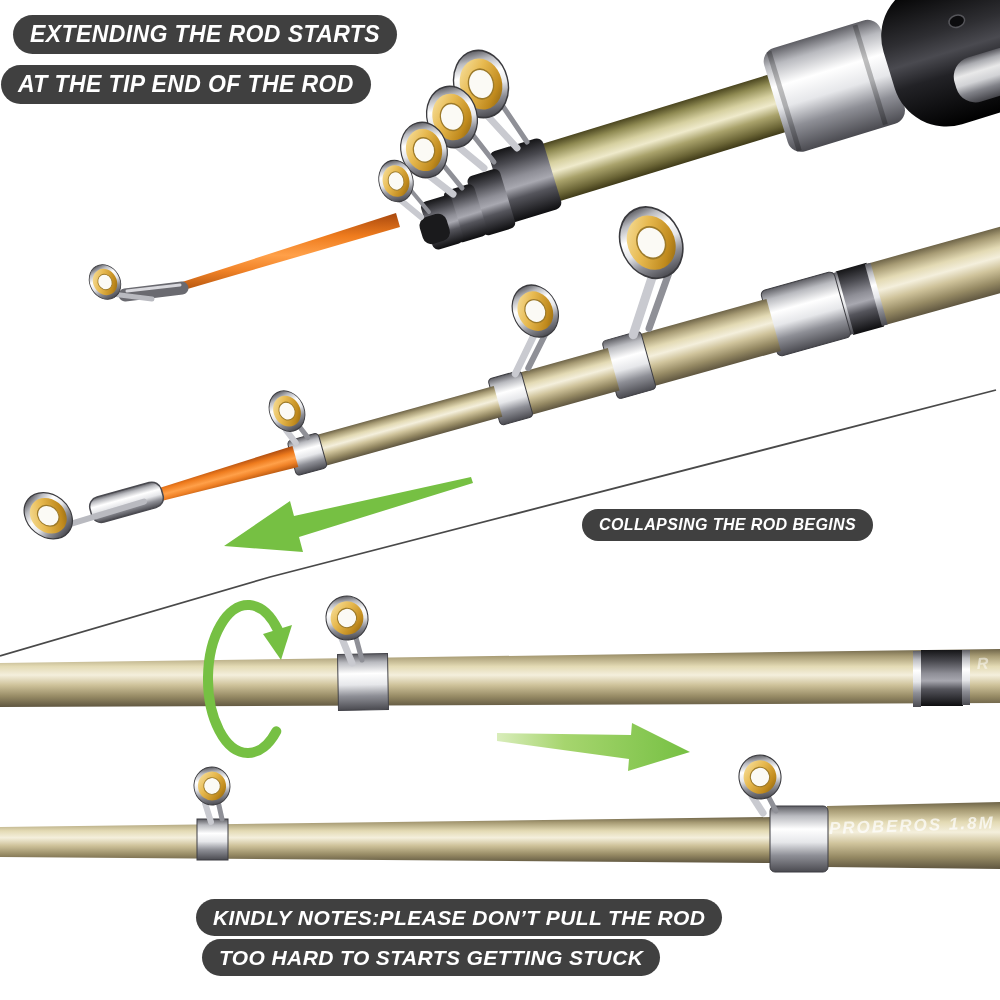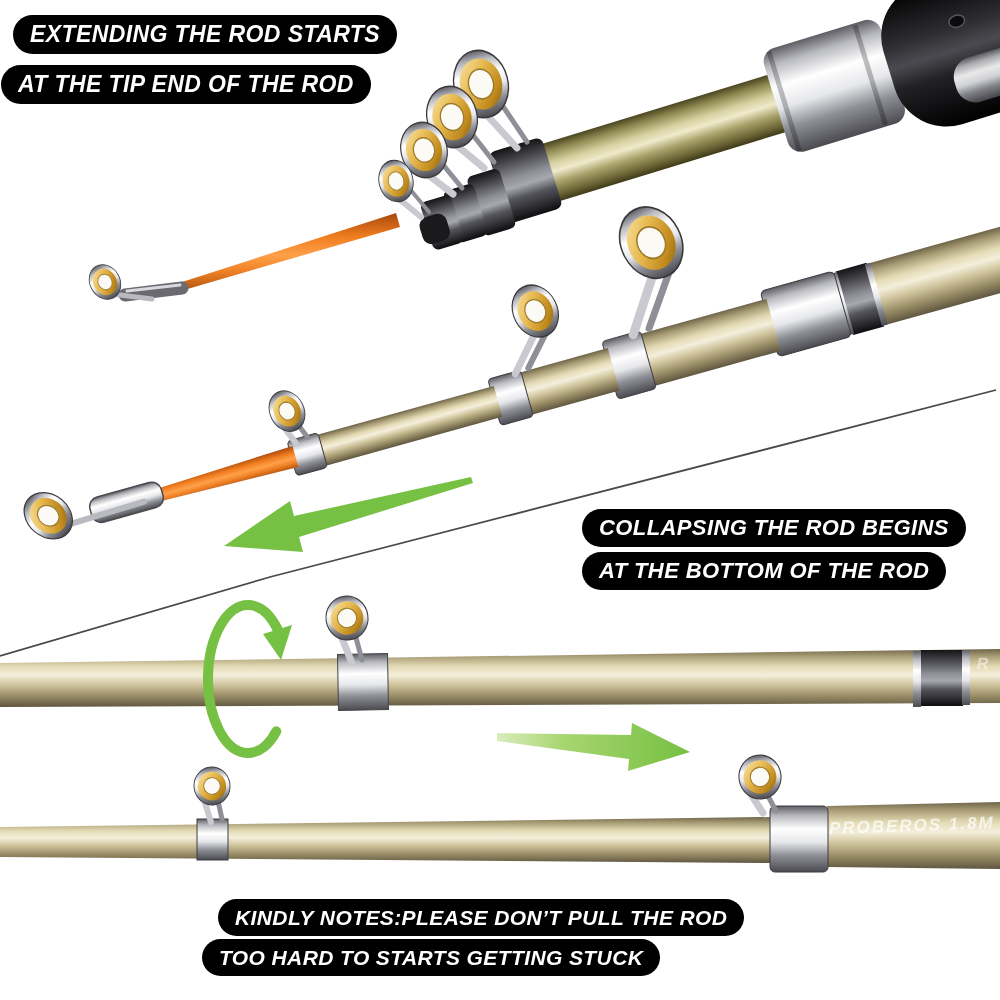--- a/index.html
+++ b/index.html
@@ -1,28 +1,28 @@
 <!DOCTYPE html>
 <html><head>
 <meta charset="utf-8">
 <style>
   html,body{margin:0;padding:0;background:#ffffff;}
   .stage{position:relative;width:1000px;height:1000px;background:#ffffff;overflow:hidden;
          font-family:"Liberation Sans",sans-serif;}
   .stage svg{position:absolute;left:0;top:0;}
-  .pill{position:absolute;background:#000000;color:#ffffff;font-style:italic;font-weight:700;
+  .pill{position:absolute;background:#404040;color:#ffffff;font-style:italic;font-weight:700;
         white-space:nowrap;border-radius:21px;padding:7px 17px;letter-spacing:.4px;line-height:1.1;}
   .pill.g1{font-size:23px;}
-  .pill.g2{font-size:22px;text-align:right;}
+  .pill.g2{font-size:16px;text-align:right;}
   .pill.g3{font-size:21px;}
   .p-ext1{left:13px;top:15px;}
   .p-ext2{left:1px;top:65px;}
   .p-col1{left:582px;top:509px;}
   .p-col2{left:582px;top:552px;}
-  .p-not1{left:218px;top:899px;font-style:italic;}
+  .p-not1{left:196px;top:899px;font-style:italic;}
   .p-not2{left:202px;top:939px;}
   .svgtext{font-family:"Liberation Sans",sans-serif;font-style:italic;font-weight:700;}
 </style>
 </head>
 <body>
 
 <div class="stage">
 
 <svg width="1000" height="1000" viewBox="0 0 1000 1000">
   <defs>
@@ -211,17 +211,16 @@
       <line x1="767" y1="794" x2="776" y2="811" stroke="#8f9097" stroke-width="5" stroke-linecap="round"></line>
       <use href="#gring" transform="translate(760 777) rotate(-8) scale(21 22)"></use>
     </g>
     <text class="svgtext" x="912" y="831" text-anchor="middle" font-size="17" letter-spacing="2" fill="#ffffff" opacity="0.72" transform="rotate(-2 912 831)">PROBEROS  1.8M</text>
   </g>
 </svg>
 
 <div class="pill g1 p-ext1">EXTENDING THE ROD STARTS</div>
 <div class="pill g1 p-ext2">AT THE TIP END OF THE ROD</div>
 <div class="pill g2 p-col1">COLLAPSING THE ROD BEGINS</div>
-<div class="pill g2 p-col2">AT THE BOTTOM OF THE ROD</div>
 <div class="pill g3 p-not1">KINDLY NOTES:PLEASE DON’T PULL THE ROD</div>
 <div class="pill g3 p-not2">TOO HARD TO STARTS GETTING STUCK</div>
 
 </div>
 
 </body></html>

